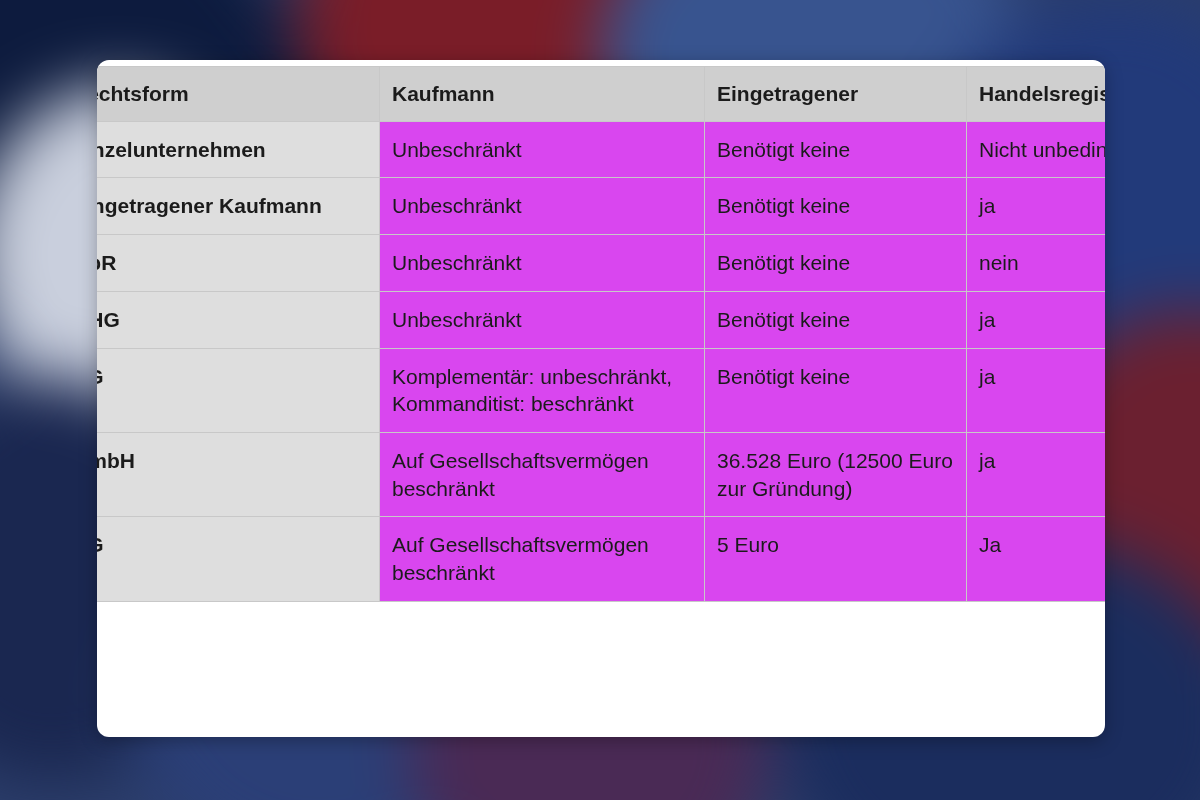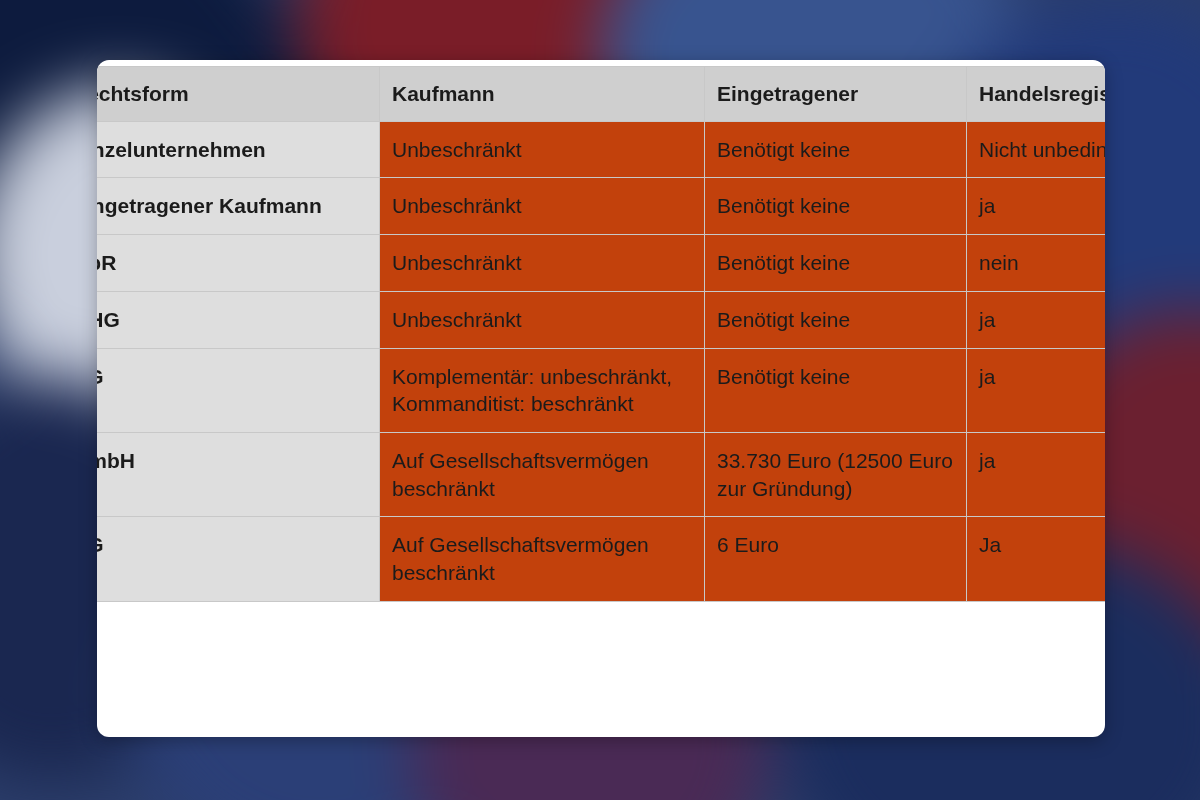--- a/index.html
+++ b/index.html
@@ -84,21 +84,21 @@
     padding-bottom: 13px;
   }
 
   
   table.legal-table tbody td.firstcol {
     background: #dedede;
     font-weight: bold;
   }
 
   table.legal-table tbody td {
-    background: #c2410c;
+    background: #d946ef;
   }
 </style>
 </head>
 <body>
 
 <div id="stage">
 
   <div id="backdrop">
     <div class="blob" style="left:-80px; top:-60px; width:420px; height:420px; background:#0d1b3e;"></div>
     <div class="blob" style="left:40px; top:120px; width:260px; height:300px; background:#c9cfdd;"></div>
@@ -158,27 +158,27 @@
           </tr>
           <tr>
             <td class="firstcol">KG</td>
             <td>Komplementär: unbeschränkt, Kommanditist: beschränkt</td>
             <td>Benötigt keine</td>
             <td>ja</td>
           </tr>
           <tr>
             <td class="firstcol">GmbH</td>
             <td>Auf Gesellschaftsvermögen beschränkt</td>
-            <td>33.730 Euro (12500 Euro zur Gründung)</td>
+            <td>36.528 Euro (12500 Euro zur Gründung)</td>
             <td>ja</td>
           </tr>
           <tr>
             <td class="firstcol">UG</td>
             <td>Auf Gesellschaftsvermögen beschränkt</td>
-            <td>6 Euro</td>
+            <td>5 Euro</td>
             <td>Ja</td>
           </tr>
         </tbody>
       </table>
 
     </div>
   </div>
 
 </div>
 

